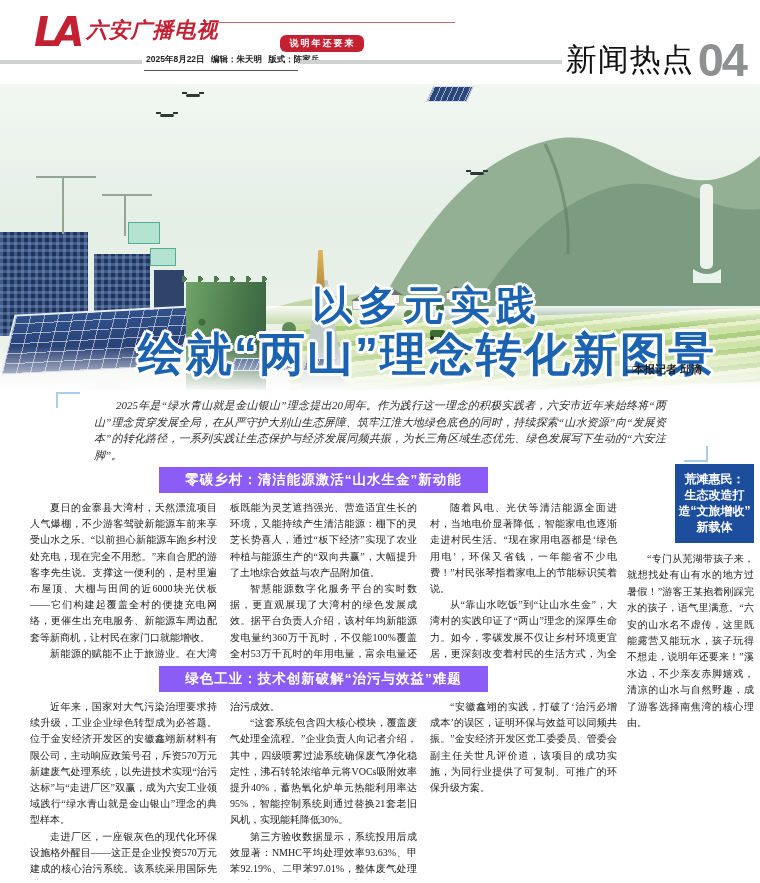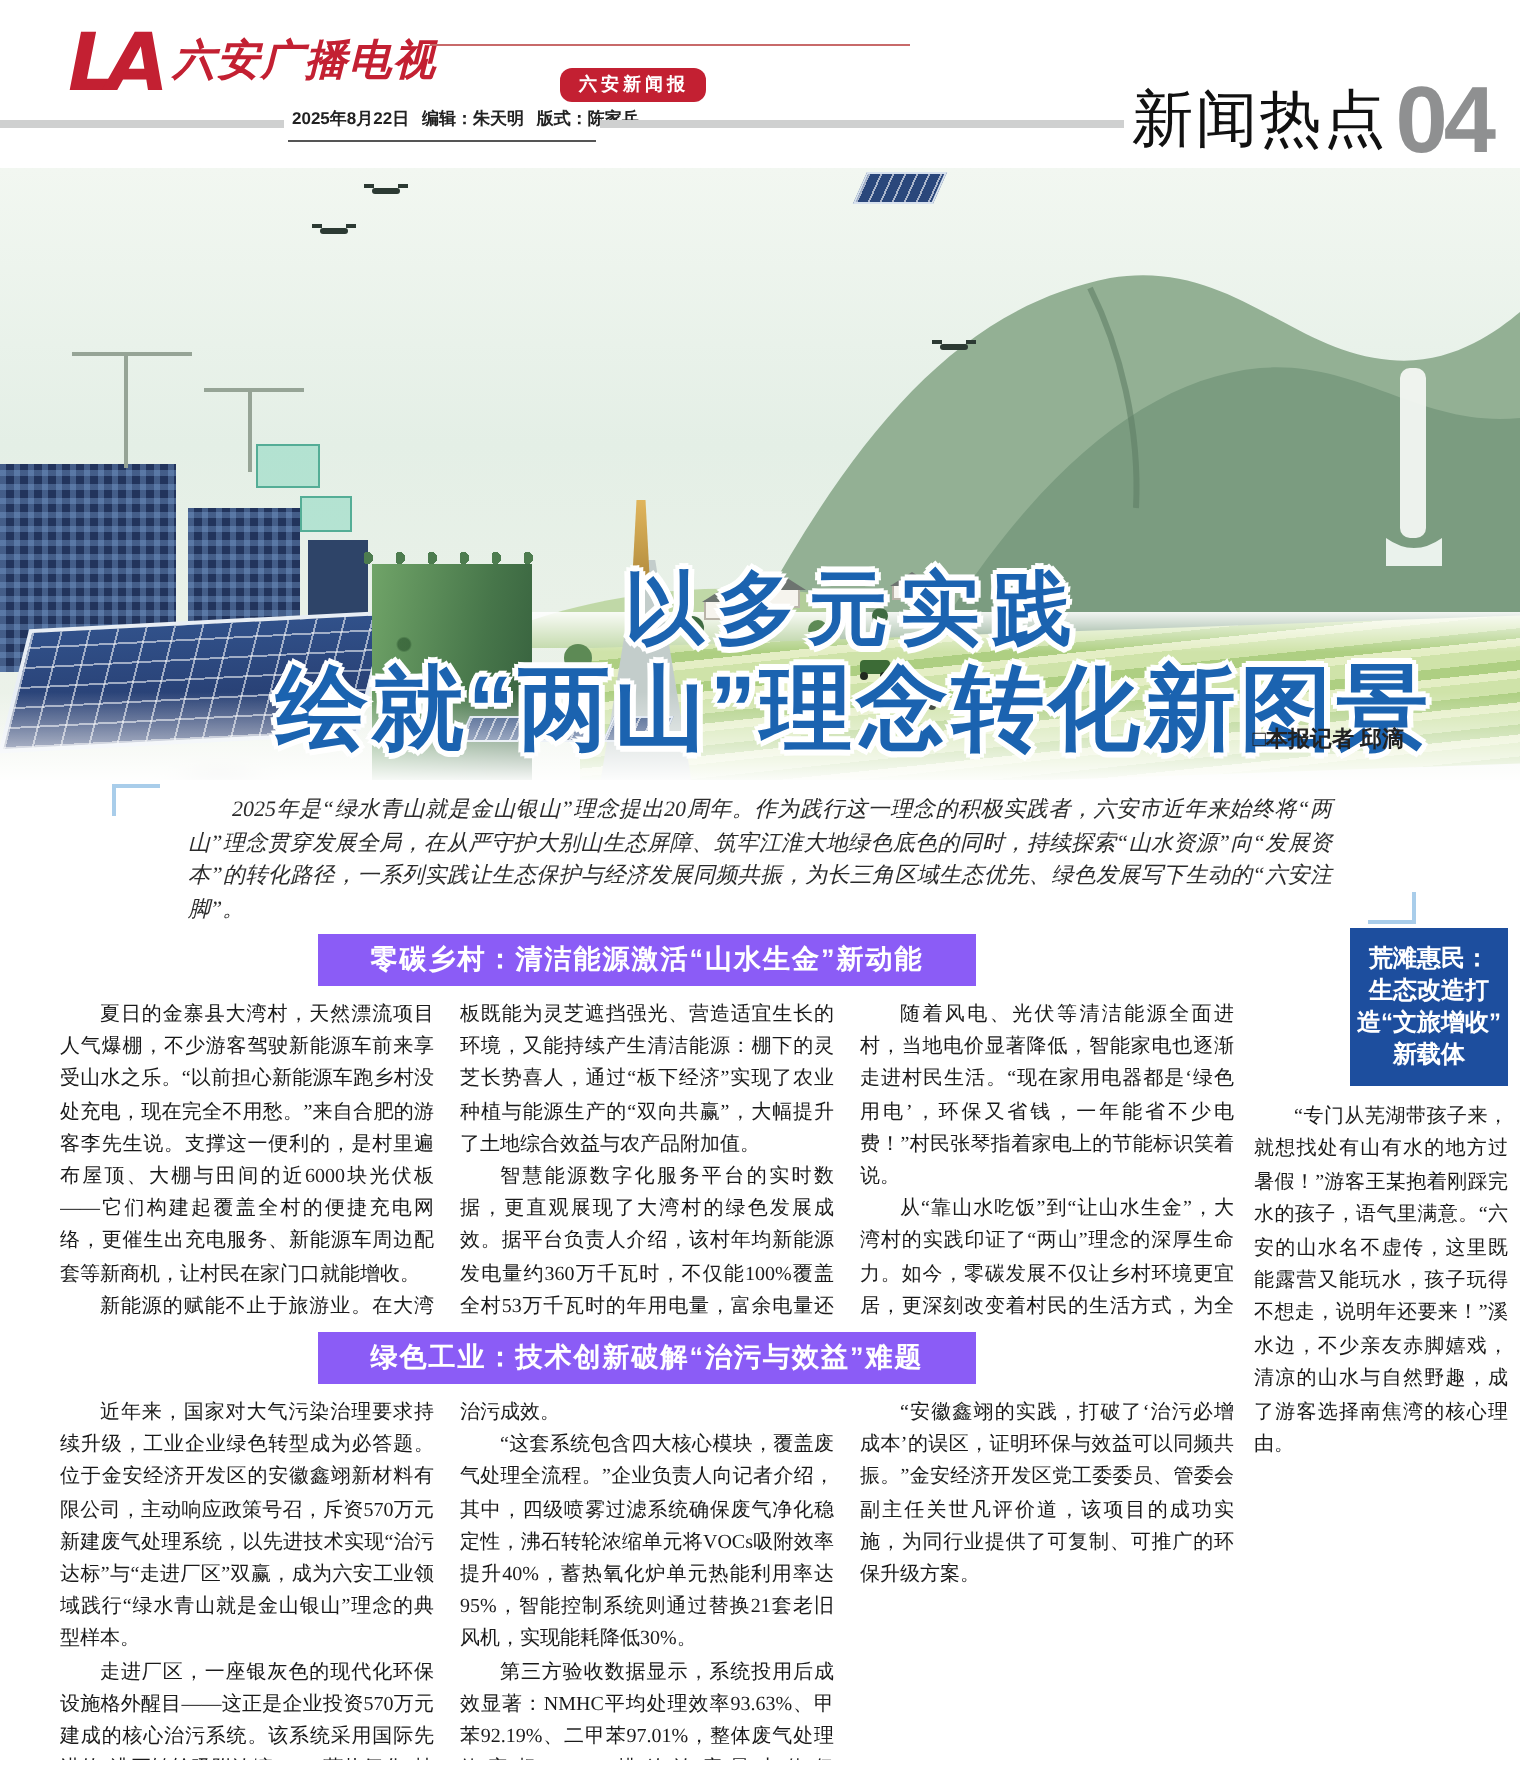--- a/index.html
+++ b/index.html
@@ -146,21 +146,21 @@
   .side-col p { font-size:10px; line-height:16.4px; text-align:justify; text-indent:2em; }
 </style>
 </head>
 <body>
 
 <div class="page">
 
   <div class="masthead">
     <div class="logo-block">
       <span class="monogram">LA</span><span class="brand-script">六安广播电视</span>
-      <div class="brand-sub">六安新闻报</div>
+      <div class="brand-sub">说明年还要来</div>
     </div>
     <div class="masthead-rule-red"></div>
     <div class="date-bar-left"></div>
     <div class="date-line">
       <span>2025年8月22日</span>
       <span>编辑：朱天明</span>
       <span>版式：陈家兵</span>
     </div>
     <div class="date-bar-right"></div>
     <div class="section-flag">

